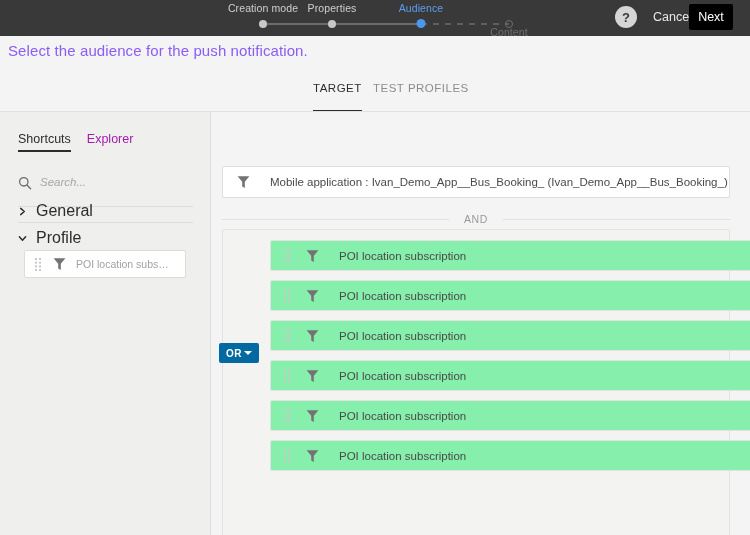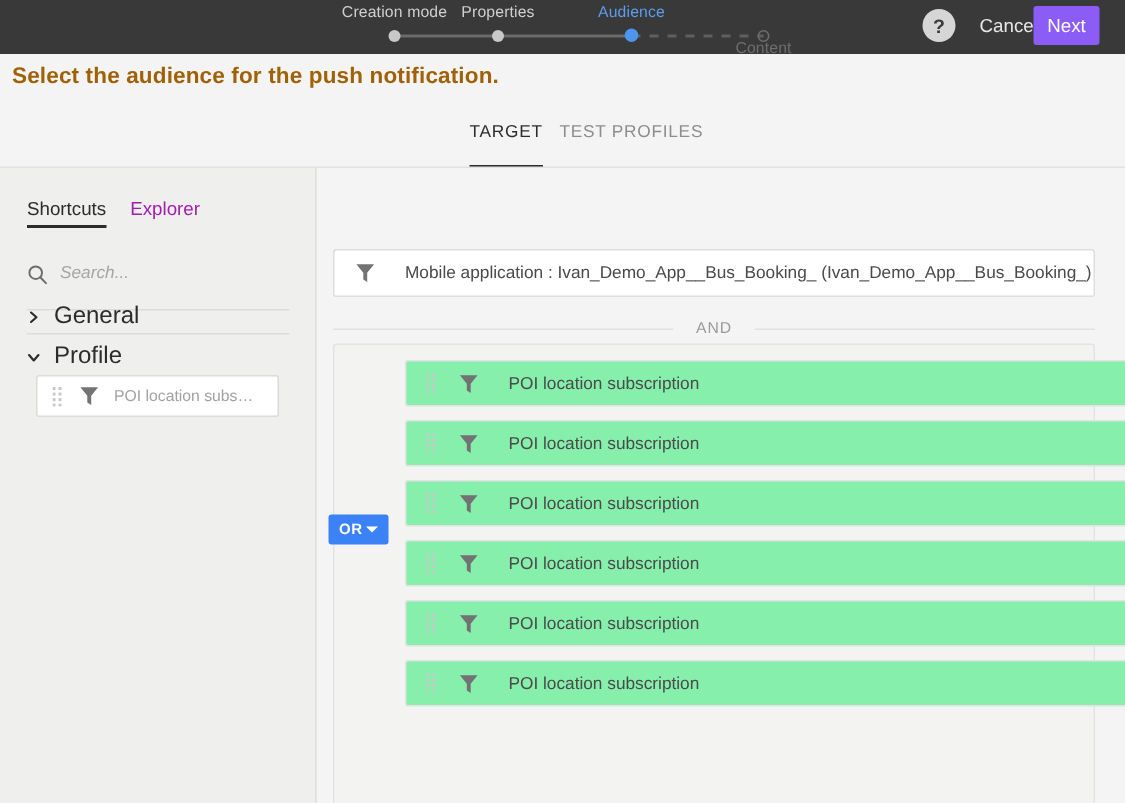--- a/index.html
+++ b/index.html
@@ -67,30 +67,30 @@
   .cancel-btn {
     position: absolute; left: 643px; top: 4px;
     height: 26px; padding: 0 10px;
     display: flex; align-items: center;
     color: #e8e8e8; font-size: 12.5px;
     background: transparent; border: none; cursor: pointer;
   }
   .next-btn {
     position: absolute; left: 689px; top: 4px;
     width: 44px; height: 26px;
-    background: #8b5cf6; color: #ffffff;
+    background: #000000; color: #ffffff;
     font-size: 12.5px; border: none; border-radius: 2px;
     display: flex; align-items: center; justify-content: center;
     cursor: pointer;
   }
 
   
   .page-title {
     position: absolute; left: 8px; top: 42px;
-    font-size: 15px; color: #a16207; font-weight: 700;
+    font-size: 15px; color: #8b5cf6; font-weight: 400;
     letter-spacing: .1px;
   }
 
   
   .tabs {
     position: absolute; left: 0; top: 78px; width: 750px; height: 34px;
   }
   .tab {
     position: absolute; top: 0; height: 32px;
     font-size: 11.5px; letter-spacing: .5px;
@@ -195,21 +195,21 @@
 
   .group-box {
     position: absolute; left: 11px; top: 117px;
     width: 508px; height: 364px;
     background: #f3f3f2; border: 1px solid #e3e3e2; border-radius: 2px;
   }
 
   .or-badge {
     position: absolute; left: 8px; top: 231px;
     width: 40px; height: 20px;
-    background: #3b82f6; border-radius: 2px;
+    background: #0369a1; border-radius: 2px;
     display: flex; align-items: center; cursor: pointer; z-index: 3;
   }
   .or-badge .or-text {
     margin-left: 7px; font-size: 10px; color: #ffffff; font-weight: bold;
     letter-spacing: .4px;
   }
   .or-badge .caret {
     position: absolute; right: 7px; top: 8px;
     width: 0; height: 0;
     border-left: 4px solid transparent; border-right: 4px solid transparent;

